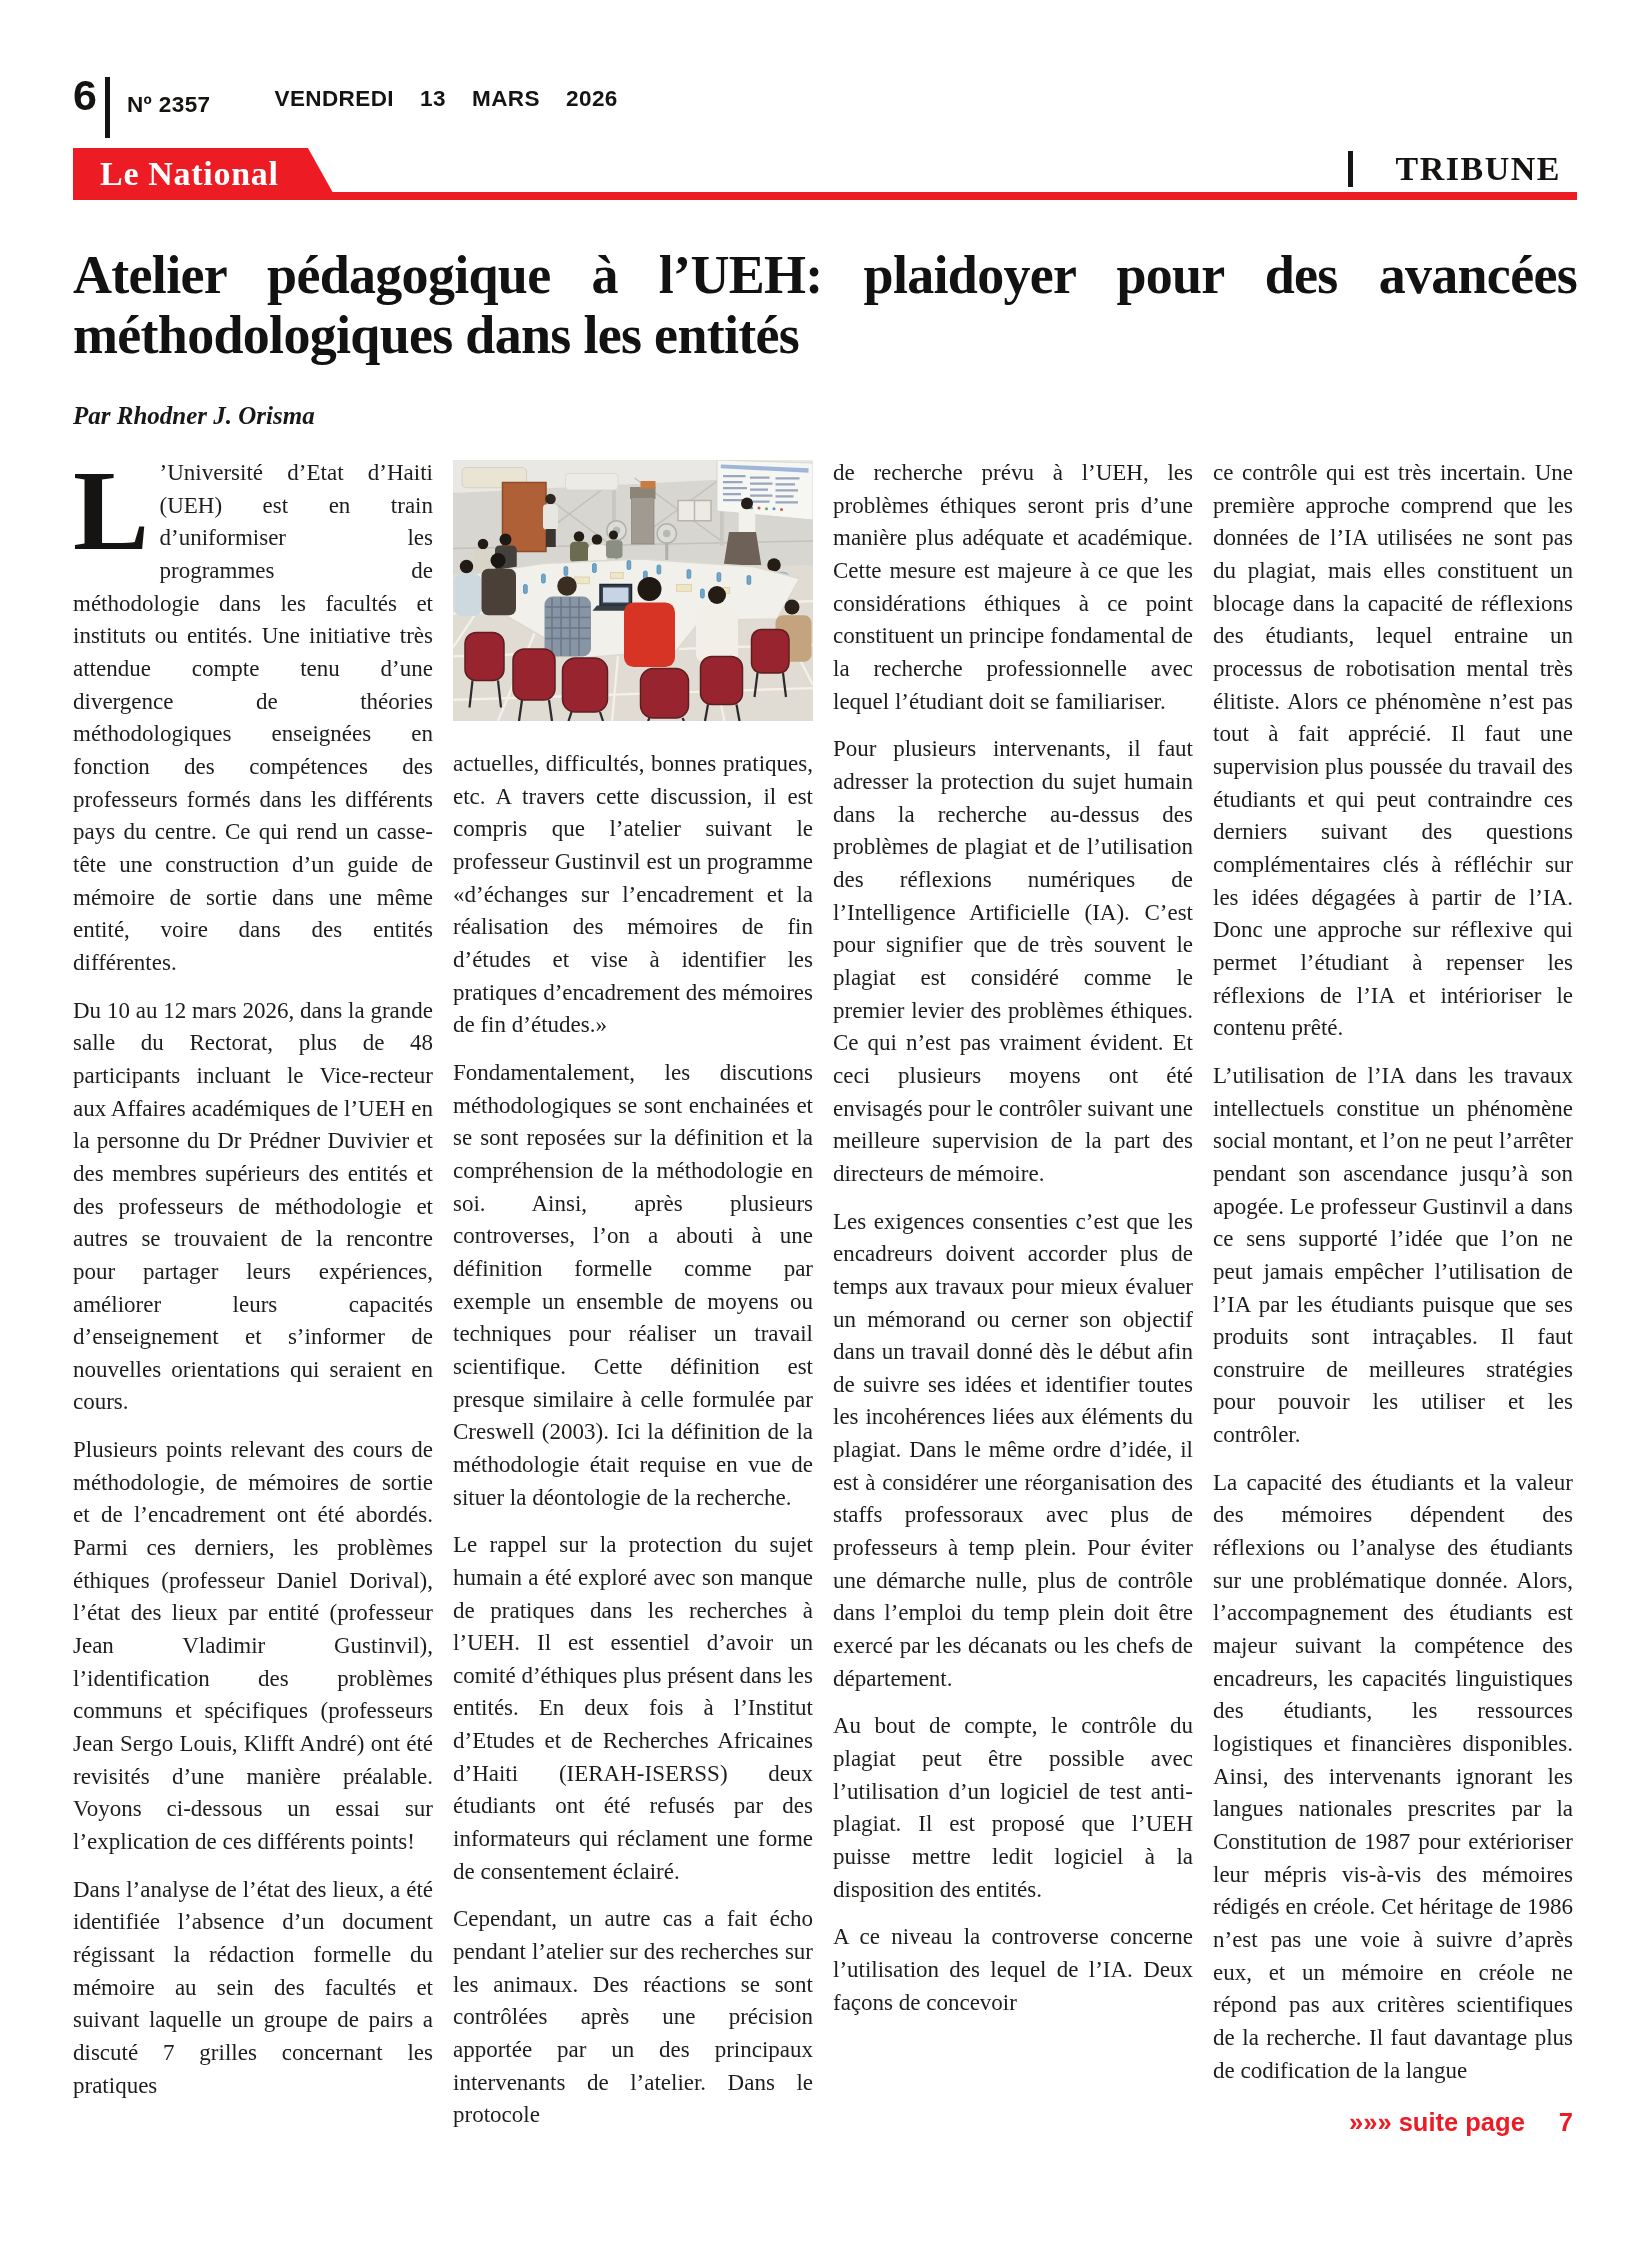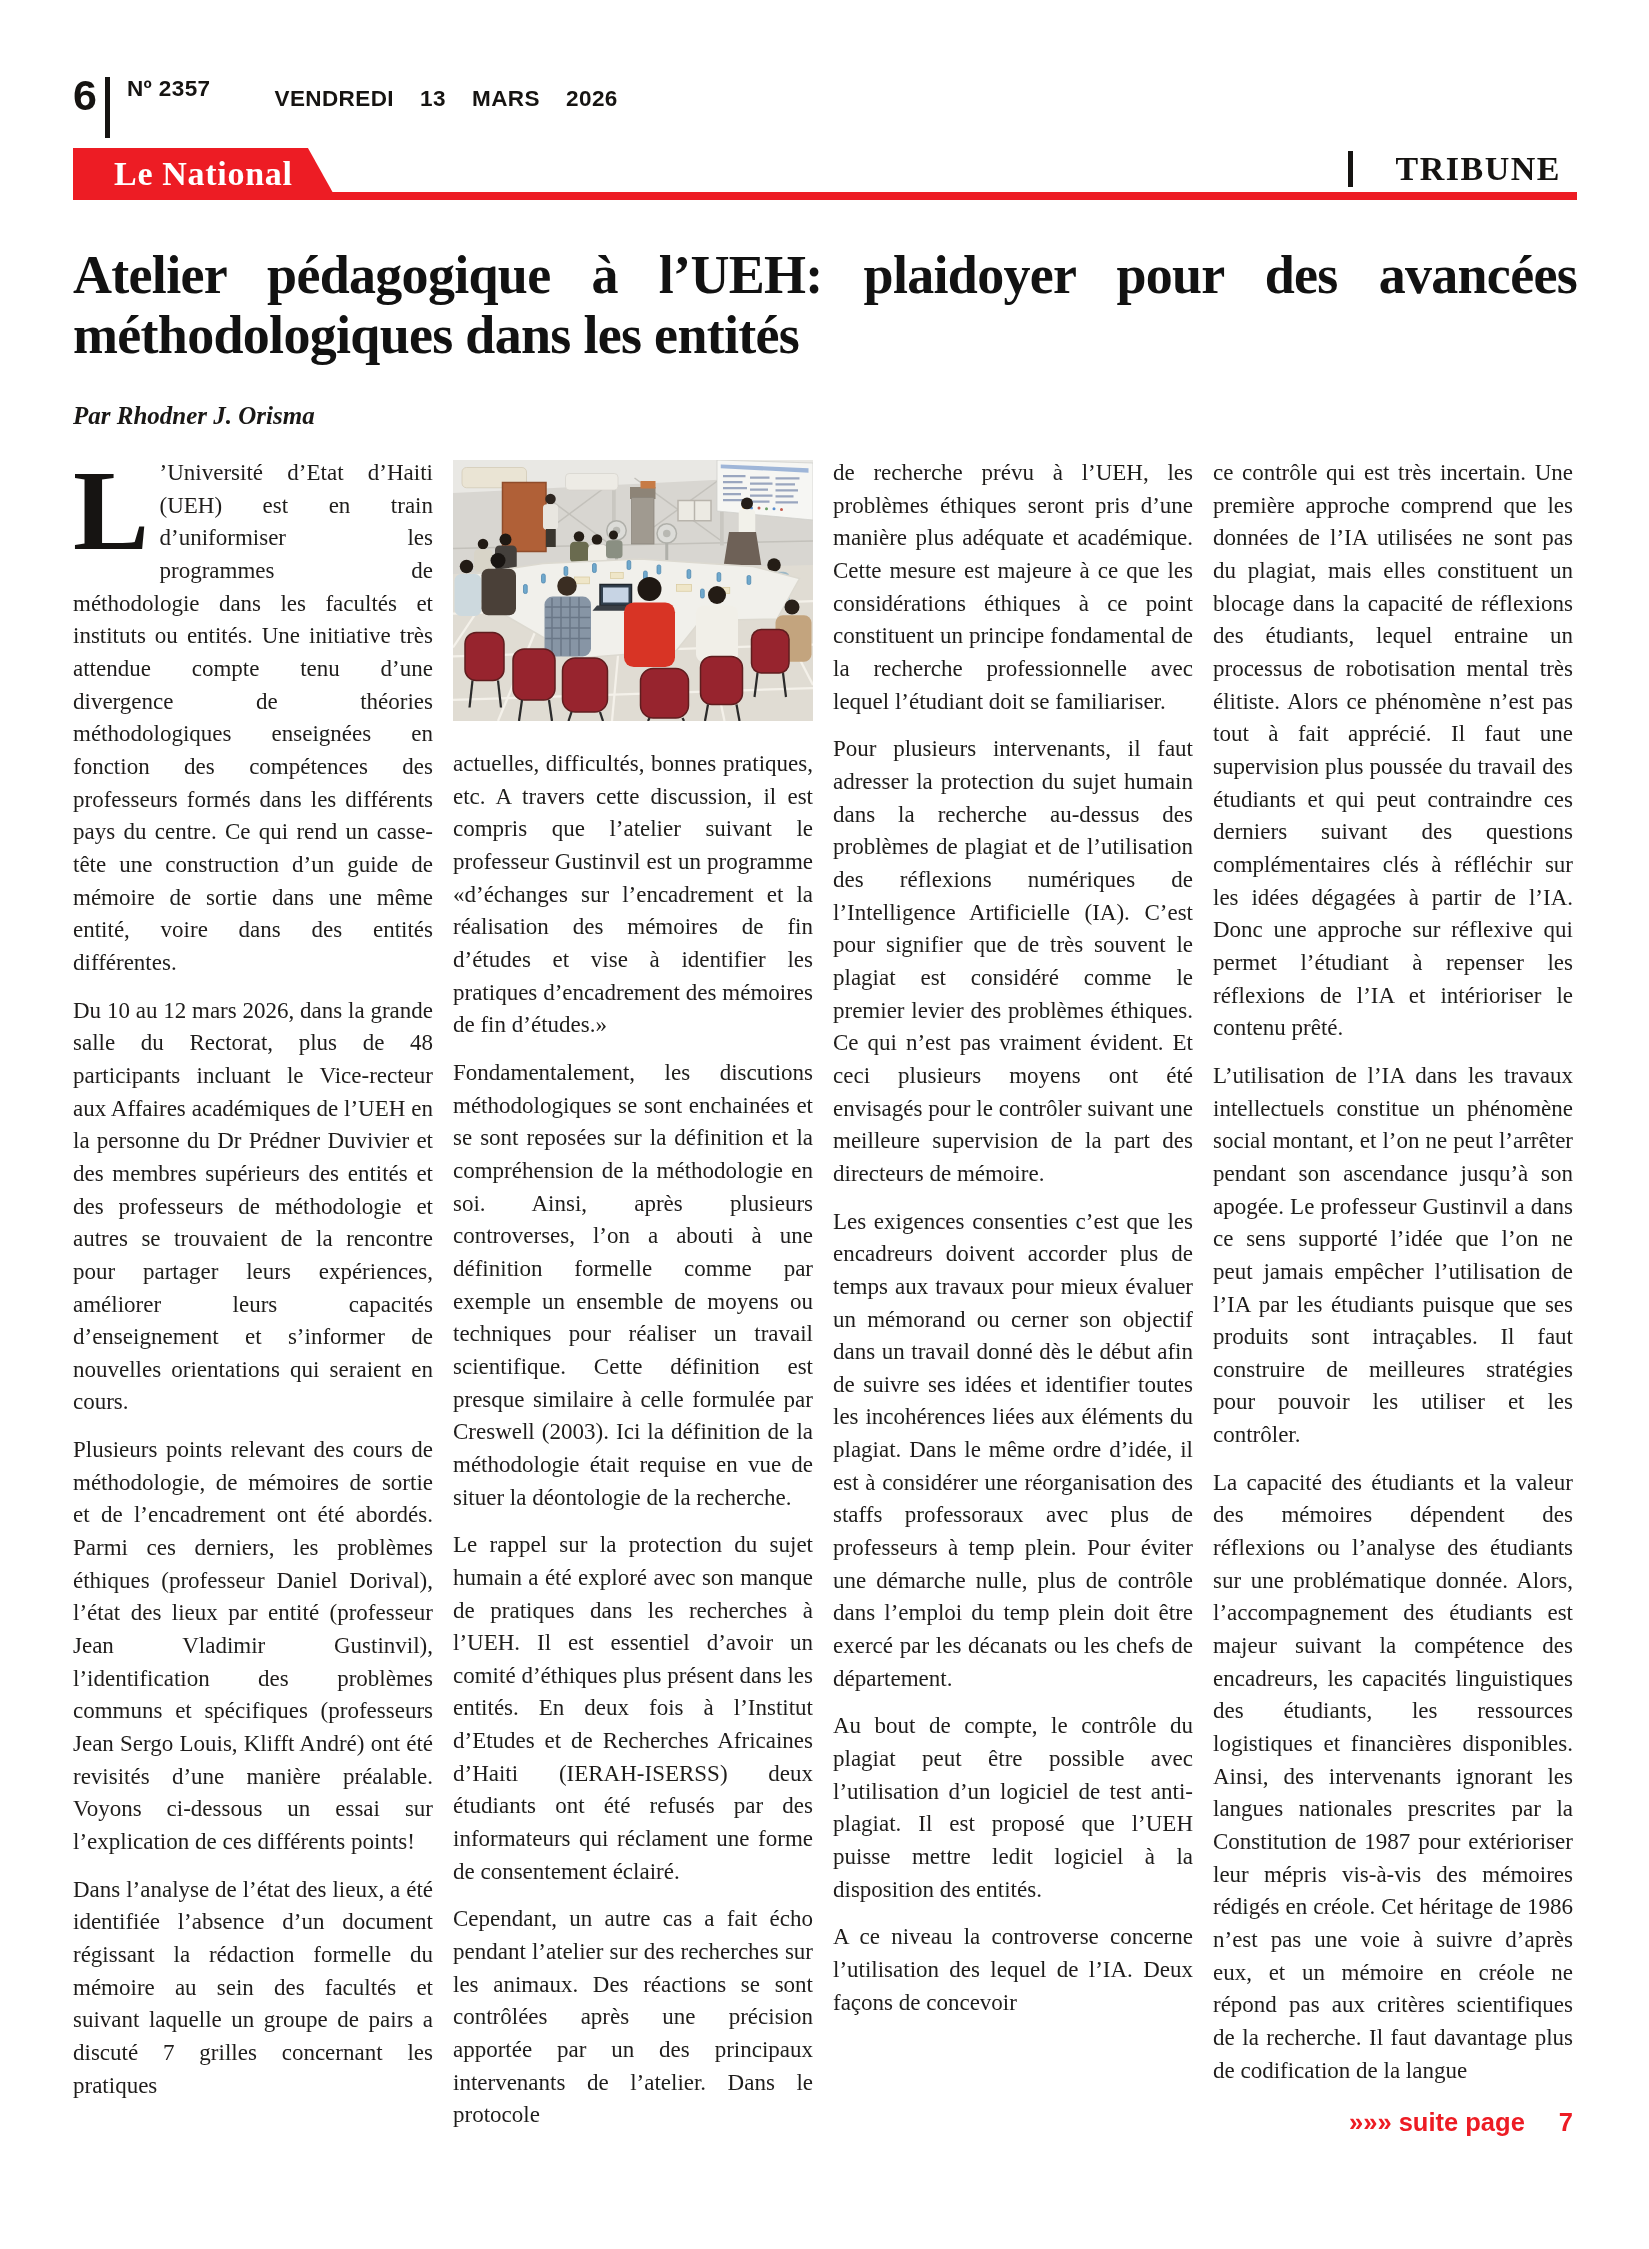--- a/index.html
+++ b/index.html
@@ -15,34 +15,34 @@
   }
   
   .topbar{
     margin-top:75px;
     display:flex;align-items:flex-start;
     font-family:"Liberation Sans","DejaVu Sans",sans-serif;
     color:#161412;
   }
   .pageno{font-size:43px;font-weight:bold;line-height:0.95;letter-spacing:-0.7px;}
   .pagebar{width:5.2px;height:61px;background:#161412;margin:1.5px 16.5px 0 9px;}
-  .issue{font-size:22.5px;font-weight:bold;margin-top:1px;letter-spacing:0.4px;}
+  .issue{font-size:22.5px;font-weight:bold;margin-top:17px;letter-spacing:0.4px;}
   .date{font-size:22.5px;font-weight:bold;margin:10.5px 0 0 64px;word-spacing:19.5px;letter-spacing:0.4px;}
   
   .brandrow{position:relative;height:52px;margin-top:10.5px;}
   .redrule{position:absolute;left:0;right:0;bottom:0;height:8.2px;background:#ed1c24;}
   .banner{
     position:absolute;left:0;top:0;height:52px;width:264px;
     background:#ed1c24;
     clip-path:polygon(0 0, 89% 0, 100% 100%, 0 100%);
     z-index:2;
   }
   .banner-label{
     color:#ffffff;font-weight:bold;font-size:34px;line-height:51px;
-    padding-left:41px;letter-spacing:0.7px;
+    padding-left:27px;letter-spacing:0.7px;
     font-family:"Liberation Serif","DejaVu Serif",serif;
   }
   .section-block{
     position:absolute;right:16px;top:1.5px;
     display:flex;align-items:center;gap:43px;
   }
   .section-sep{width:4.5px;height:36px;background:#161412;}
   .section-label{
     font-size:34px;font-weight:bold;letter-spacing:1.5px;color:#161412;
     font-family:"Liberation Serif","DejaVu Serif",serif;

